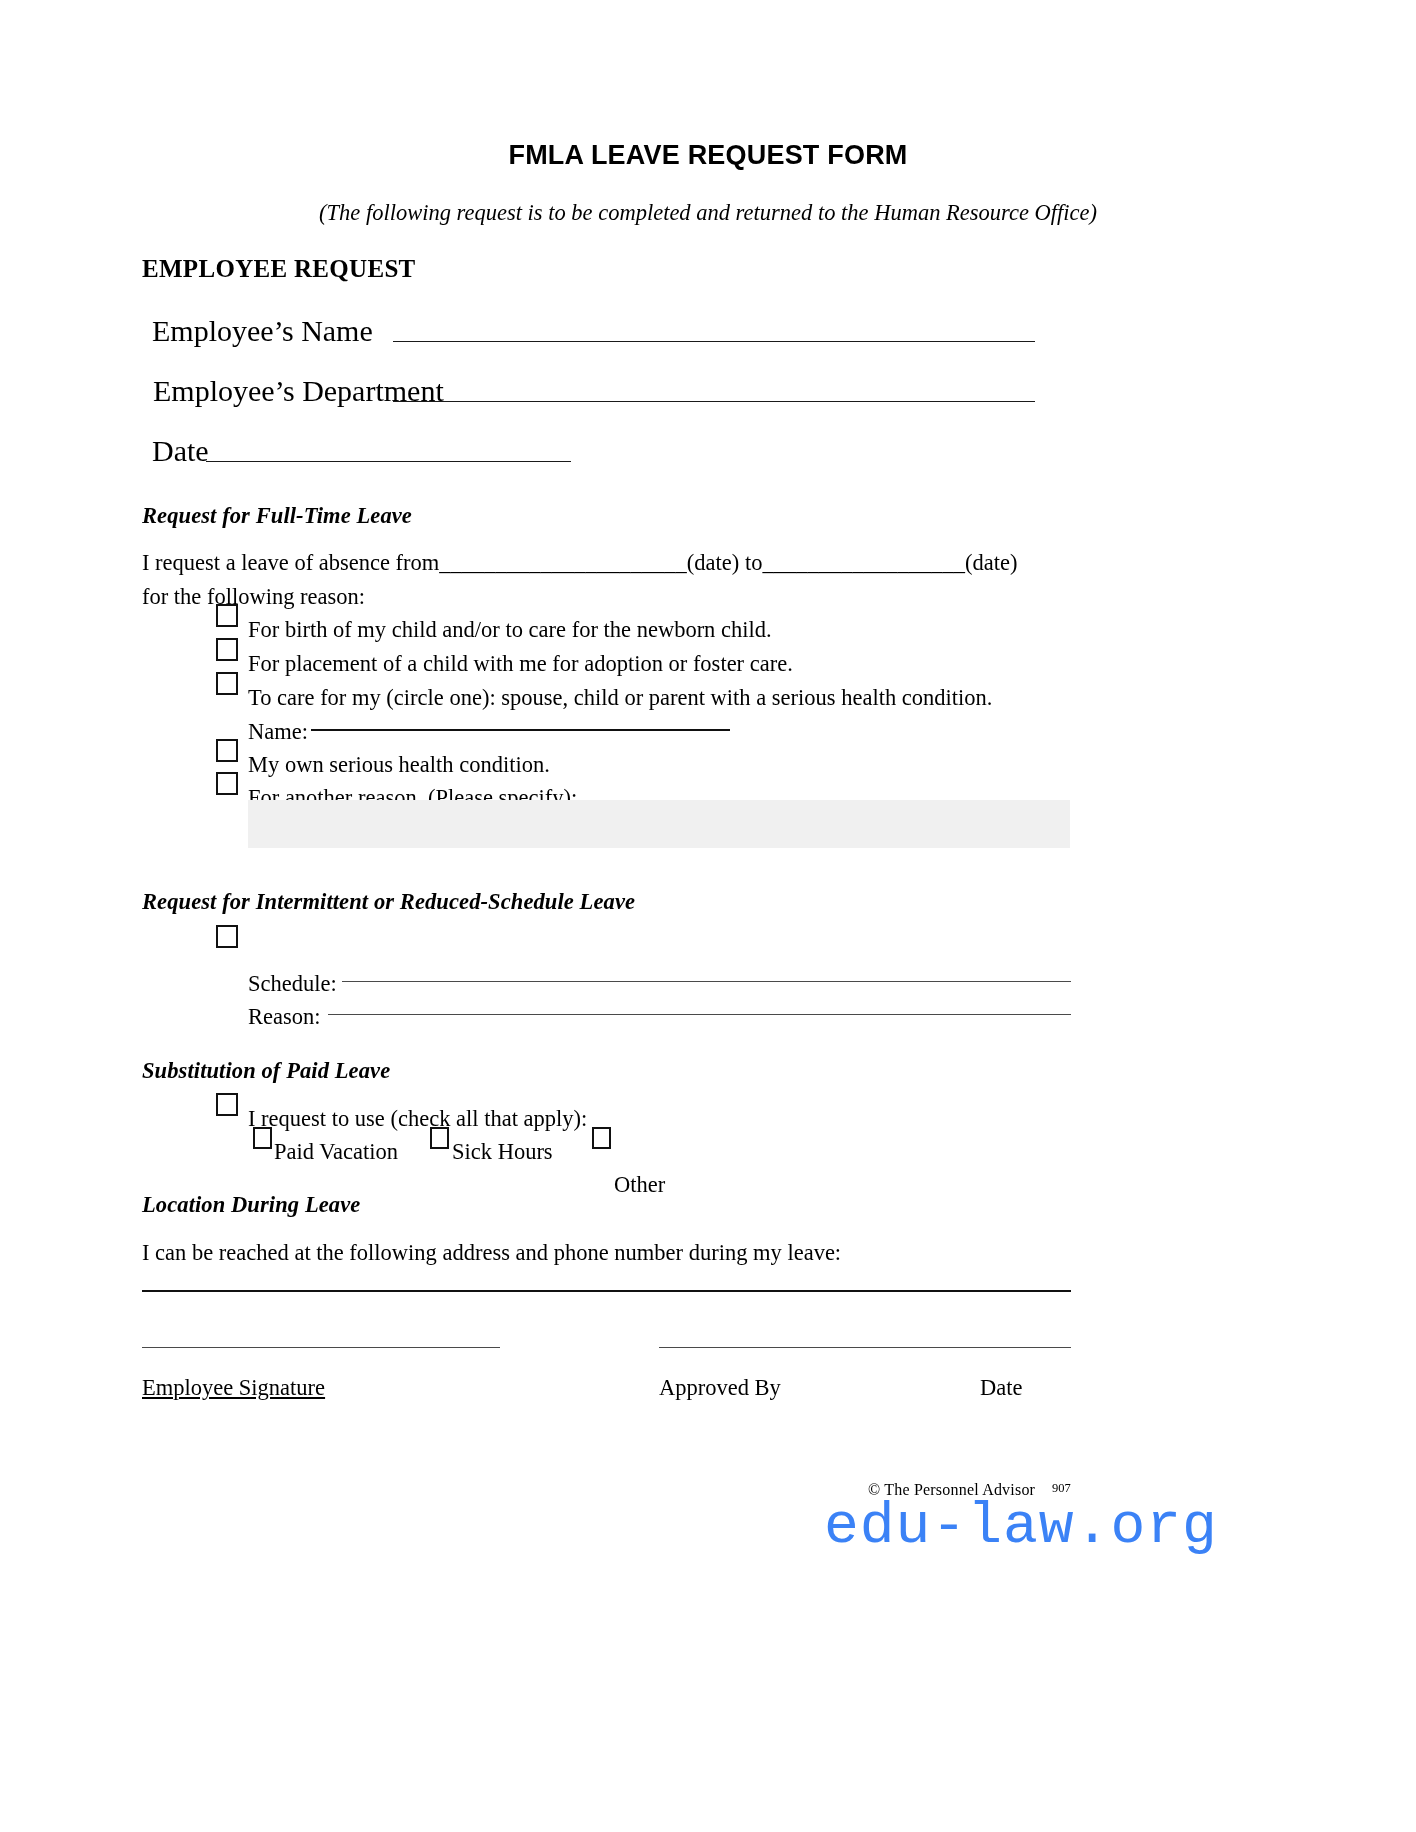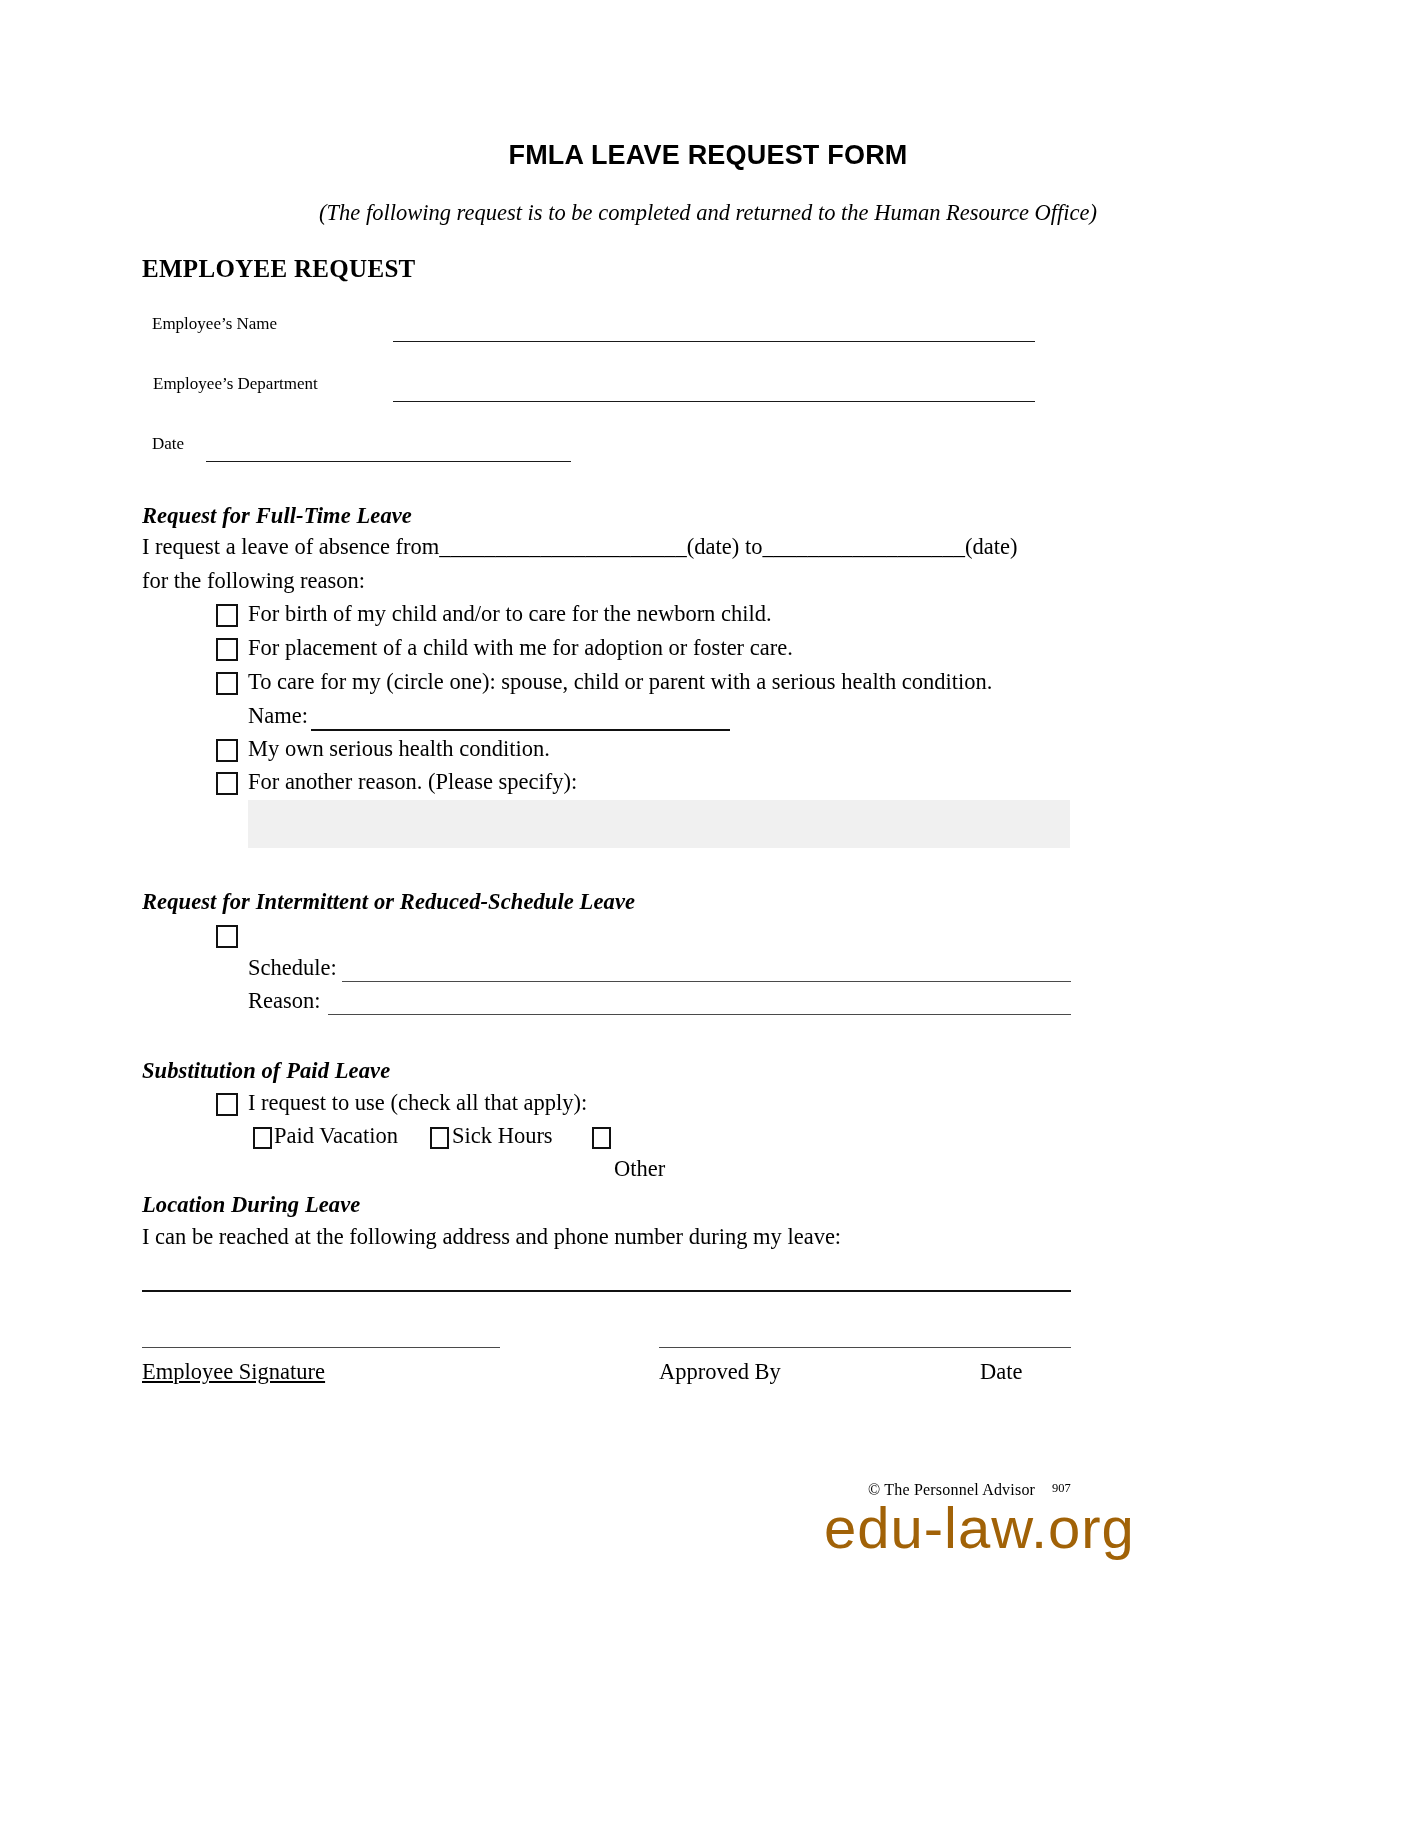--- a/index.html
+++ b/index.html
@@ -64,24 +64,25 @@
   .sub-heading {
     font-weight: bold;
     font-style: italic;
     font-size: 22.5px;
     letter-spacing: 0.1px;
   }
 
   .body-text {
     font-size: 22.5px;
     line-height: 1.0;
-  }
-
-  
-  .field-label { font-size: 17px; }
+    margin-top: 16px;
+  }
+
+  
+  .field-label { font-size: 30px; }
 
   .rule {
     position: absolute;
     border-bottom: 1.6px solid #1a1a1a;
     height: 0;
   }
   .rule-thin {
     position: absolute;
     border-bottom: 1.3px solid #4a4a4a;
     height: 0;
@@ -112,23 +113,23 @@
   }
 
   
   #copyright-note {
     font-size: 16px;
     letter-spacing: 0.2px;
   }
   #page-number { font-size: 12.5px; }
 
   #watermark {
-    font-family: Liberation Sans, sans-serif;
+    font-family: Liberation Mono, monospace;
     font-size: 58px;
-    color: #a16207;
+    color: #3b82f6;
     letter-spacing: 1px;
   }
 </style>
 </head>
 <body>
 
 <div class="page">
 
   <div class="abs serif" id="form-subtitle">
     <span>(</span><span>The following request is to be completed and returned to the Human Resource Office</span><span>)</span>

